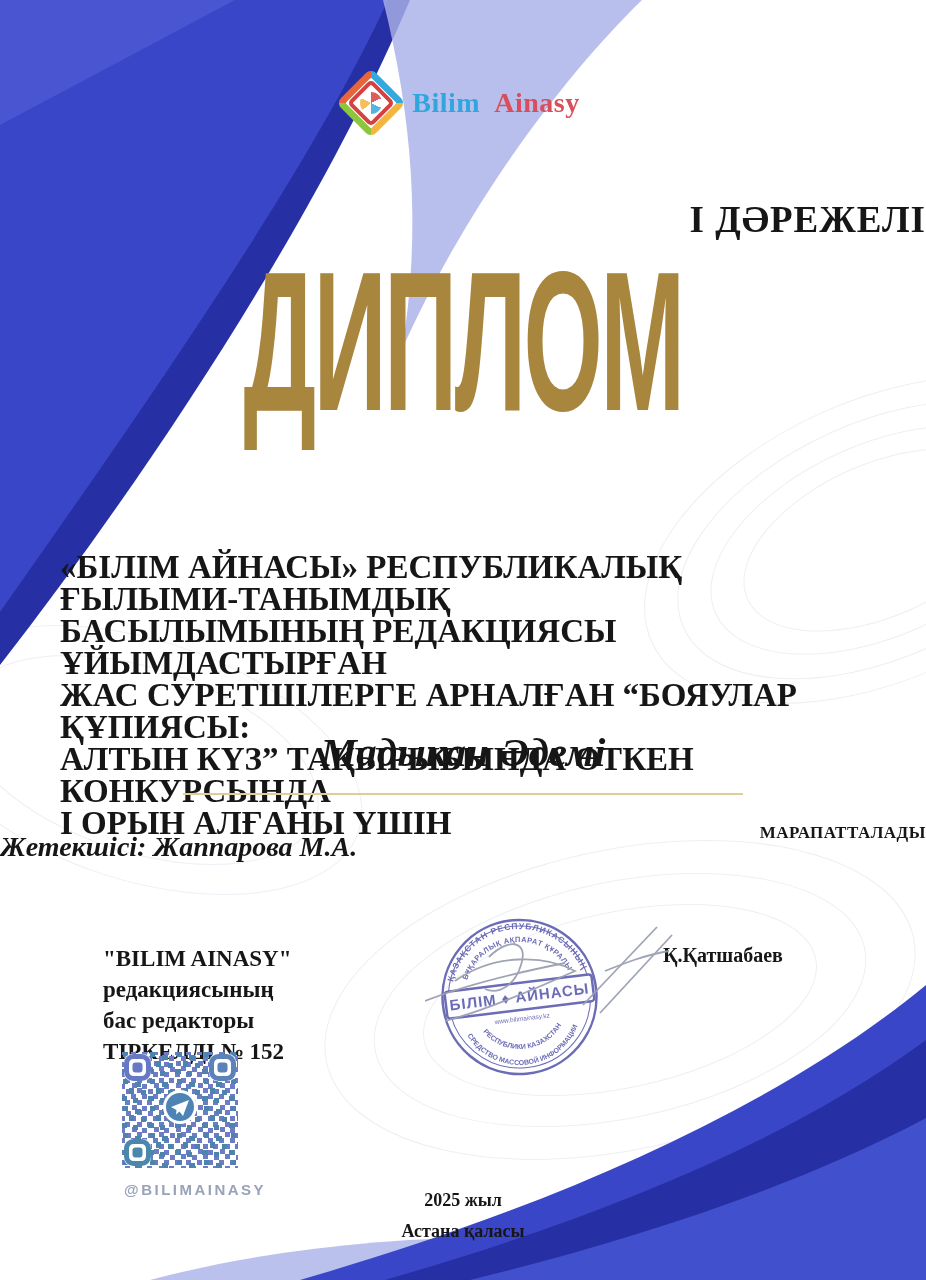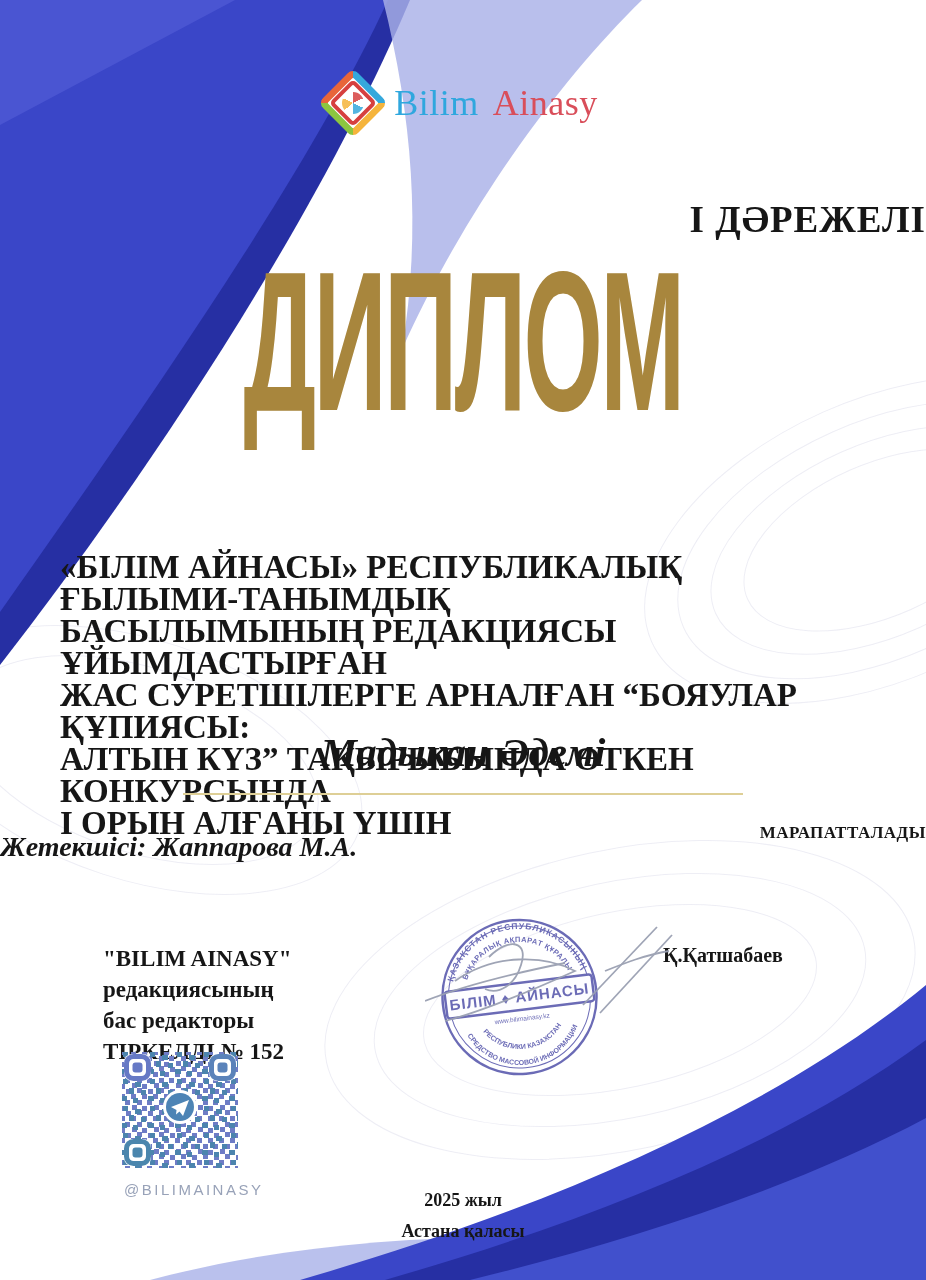--- a/index.html
+++ b/index.html
@@ -11,21 +11,21 @@
   .bg{position:absolute;inset:0;z-index:0;}
   .content{position:absolute;inset:0;z-index:2;}
 
   .logo-row{position:absolute;top:78px;left:0;width:100%;display:flex;justify-content:center;align-items:center;gap:16px;}
   .logo-diamond{width:50px;height:50px;transform:rotate(45deg);border:7px solid;
     border-top-color:#35A8DC;border-right-color:#F5B43C;border-bottom-color:#8CC63F;border-left-color:#E8653A;
     border-radius:8px;background:#fff;position:relative;box-sizing:border-box;}
   .logo-inner{position:absolute;inset:1px;border:4px solid #D6403F;border-radius:5px;display:flex;align-items:center;justify-content:center;}
   .logo-swirl{width:22px;height:22px;border-radius:50%;transform:rotate(-45deg);opacity:.85;
     background:conic-gradient(#D6403F 0 18%,#fff 18% 32%,#35A8DC 32% 50%,#fff 50% 64%,#F5B43C 64% 82%,#fff 82%);}
-  .logo-text{font-weight:normal;font-size:36px;letter-spacing:.5px;}
+  .logo-text{font-weight:bold;font-size:28px;letter-spacing:.5px;}
   .logo-first{color:#2FA7DE;margin-right:14px;}
   .logo-second{color:#D94E5A;}
 
   .degree{position:absolute;top:198px;left:0;width:100%;text-align:right;
     font-size:37px;font-weight:bold;letter-spacing:1px;}
   .diploma{position:absolute;top:262px;left:0;width:100%;text-align:center;
     font-family:"Liberation Sans",sans-serif;font-weight:bold;font-size:150px;line-height:150px;
     color:#A8863D;transform:scale(.68,1.32);transform-origin:50% 40%;letter-spacing:-4px;white-space:nowrap;}
 
   .body-text{position:absolute;top:551px;left:60px;width:806px;text-align:left;
@@ -40,21 +40,21 @@
     font-size:28px;font-weight:bold;font-style:italic;}
 
   .editor-block{position:absolute;top:943px;left:103px;width:360px;
     font-size:23px;font-weight:bold;line-height:31px;white-space:pre-line;}
   .signer{position:absolute;top:944px;left:663px;font-size:20px;font-weight:bold;}
 
   .stamp-wrap{position:absolute;top:893px;left:425px;width:330px;height:185px;}
 
   .qr-wrap{position:absolute;top:1050px;left:120px;width:120px;height:120px;}
   .qr-label{position:absolute;top:1181px;left:124px;
-    font-family:"Liberation Sans",sans-serif;font-size:15px;font-weight:normal;
+    font-family:"Liberation Sans",sans-serif;font-size:15px;font-weight:bold;
     letter-spacing:2.5px;color:#98A2B8;}
 
   .footer{position:absolute;top:1185px;left:0;width:100%;text-align:center;
     font-size:18px;font-weight:bold;line-height:31px;white-space:pre-line;}
 </style>
 </head>
 <body>
 
 <div class="page">
 

